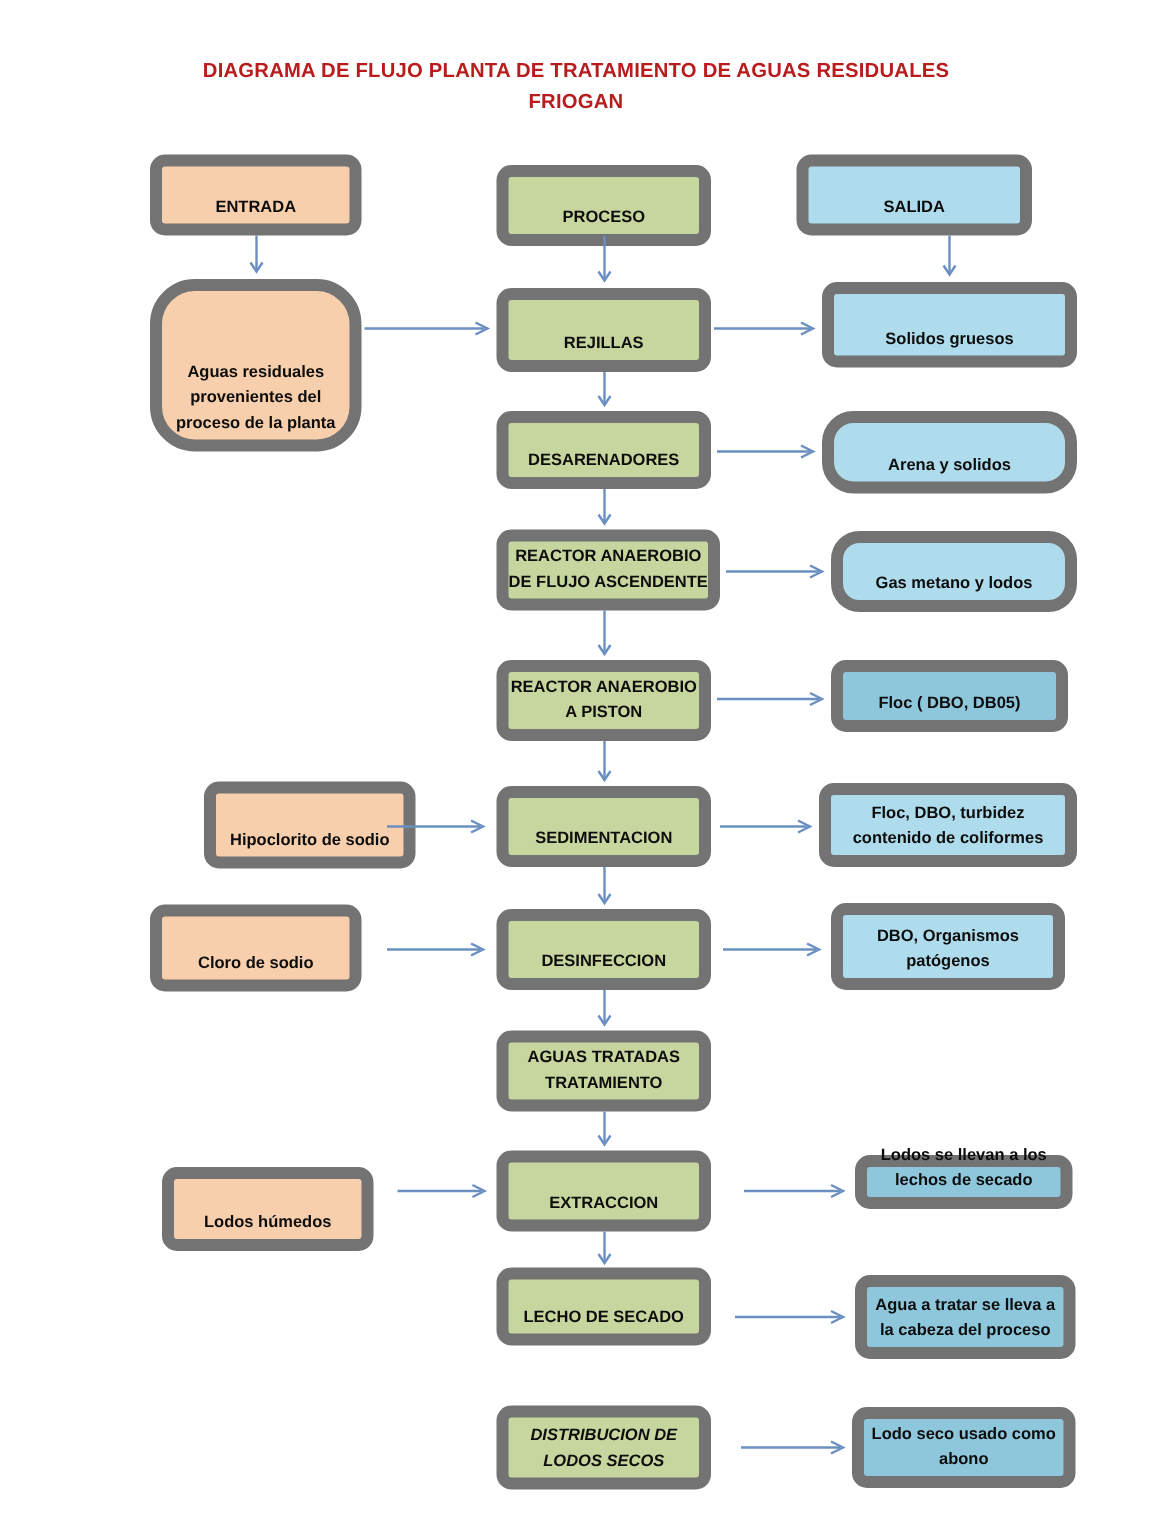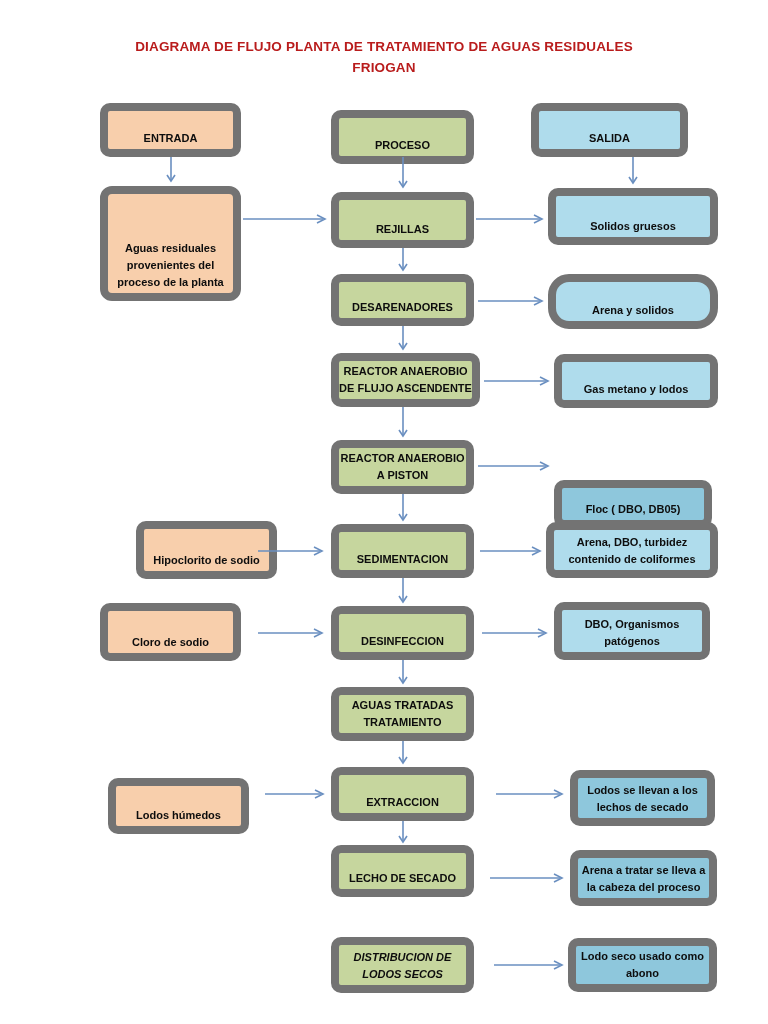--- a/index.html
+++ b/index.html
@@ -50,21 +50,21 @@
     color: #0d0d0d;
     padding: 2px 0;
   }
   .node span { display: block; width: 100%; }
 
   .fill-peach  { background: #F8CFAC; }
   .fill-green  { background: #C6D69E; }
   .fill-blue   { background: #AFDCEC; }
   .fill-blue-d { background: #8EC7DC; }
 
-  .round-lg { border-radius: 12px; }
+  .round-lg { border-radius: 30px; }
 
   
   .arrow { position: absolute; }
   .arrow svg { display: block; overflow: visible; }
 </style>
 </head>
 <body>
 
 <div id="canvas">
 
@@ -142,42 +142,42 @@
   </div>
 
   <div class="node fill-blue" style="left:548px; top:188px; width:170px; height:57px;">
     <span>Solidos gruesos</span>
   </div>
 
   <div class="node fill-blue" style="left:548px; top:274px; width:170px; height:55px;border-radius:21px;">
     <span>Arena y solidos</span>
   </div>
 
-  <div class="node fill-blue" style="left:554px; top:354px; width:164px; height:54px;">
+  <div class="node fill-blue" style="left:554px; top:354px; width:164px; height:54px;border-radius:19px;">
     <span>Gas metano y lodos</span>
   </div>
 
-  <div class="node fill-blue-d" style="left:554px; top:440px; width:158px; height:48px;margin-top:40px;">
+  <div class="node fill-blue-d" style="left:554px; top:440px; width:158px; height:48px;">
     <span>Floc ( DBO, DB05)</span>
   </div>
 
   <div class="node fill-blue" style="left:546px; top:522px; width:172px; height:56px;">
-    <span>Arena, DBO, turbidez contenido de coliformes</span>
+    <span>Floc, DBO, turbidez contenido de coliformes</span>
   </div>
 
   <div class="node fill-blue" style="left:554px; top:602px; width:156px; height:58px;">
     <span>DBO, Organismos patógenos</span>
   </div>
 
-  <div class="node fill-blue-d" style="left:570px; top:770px; width:145px; height:56px;">
+  <div class="node fill-blue-d" style="left:570px; top:770px; width:145px; height:36px;">
     <span>Lodos se llevan a los lechos de secado</span>
   </div>
 
   <div class="node fill-blue-d" style="left:570px; top:850px; width:147px; height:56px;">
-    <span>Arena  a tratar se lleva a la cabeza del proceso</span>
+    <span>Agua  a tratar se lleva a la cabeza del proceso</span>
   </div>
 
   <div class="node fill-blue-d" style="left:568px; top:938px; width:149px; height:54px;">
     <span>Lodo seco usado como abono</span>
   </div>
 
   <div class="arrow" style="left:164px; top:157px;">
     <svg width="14" height="30">
         <g stroke="#6A8FC0" stroke-width="1.6" fill="none">
       <line x1="7" y1="0" x2="7" y2="23"></line>

